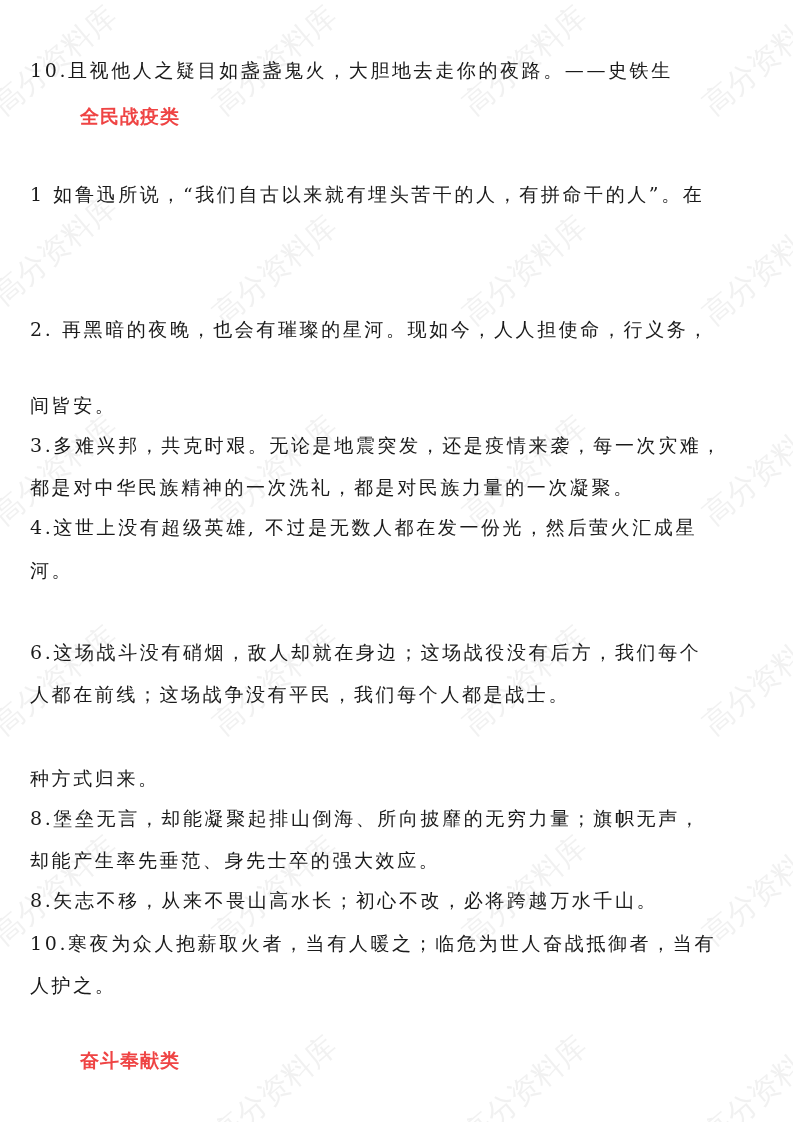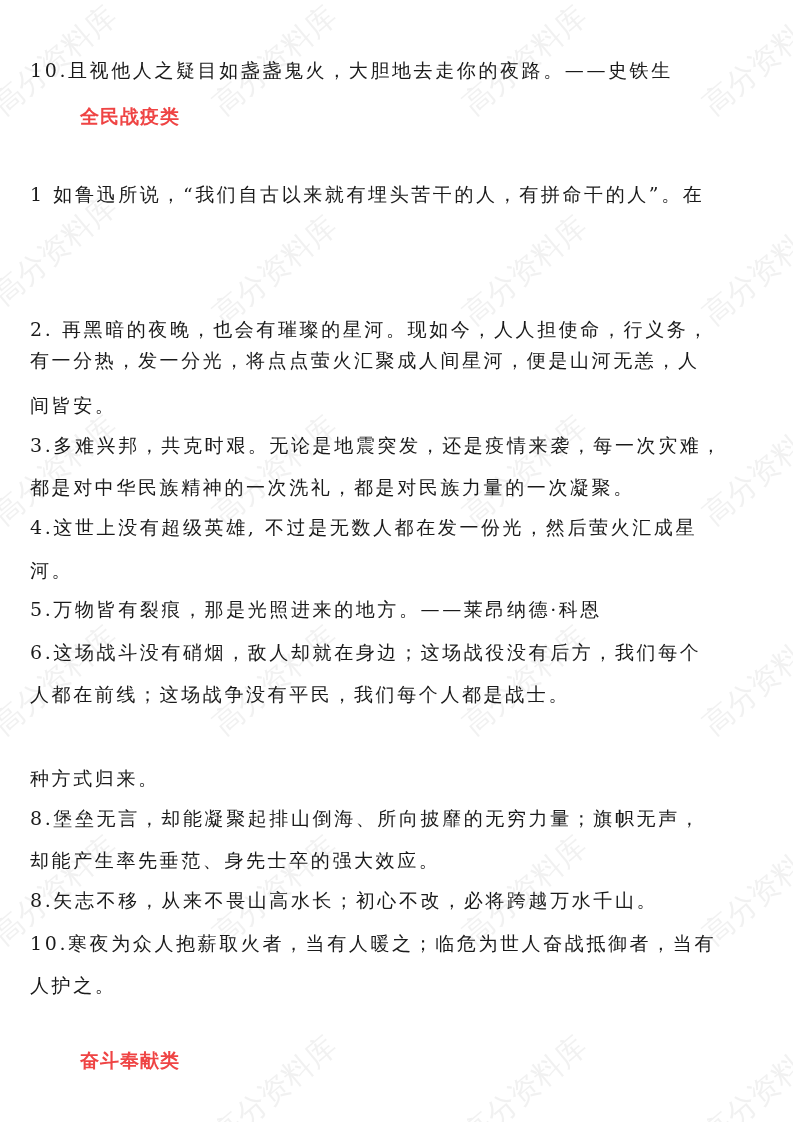--- a/index.html
+++ b/index.html
@@ -54,27 +54,25 @@
     <div class="wm" style="left:450px;top:1070px">高分资料库</div>
     <div class="wm" style="left:690px;top:1070px">高分资料库</div>
   </div>
 
   <div class="line" style="top:58px">10.且视他人之疑目如盏盏鬼火，大胆地去走你的夜路。——史铁生</div>
 
   <div class="heading" style="top:104px">全民战疫类</div>
 
   <div class="line" style="top:182px">1 如鲁迅所说，“我们自古以来就有埋头苦干的人，有拼命干的人”。在</div>
   <div class="line" style="top:317px">2. 再黑暗的夜晚，也会有璀璨的星河。现如今，人人担使命，行义务，</div>
-  <div class="line" style="top:348px">有一分热，发一分光，将点点萤火汇聚成人间星河，便是山河无恙，人</div>
   <div class="line" style="top:393px">间皆安。</div>
   <div class="line" style="top:433px">3.多难兴邦，共克时艰。无论是地震突发，还是疫情来袭，每一次灾难，</div>
   <div class="line" style="top:475px">都是对中华民族精神的一次洗礼，都是对民族力量的一次凝聚。</div>
   <div class="line" style="top:515px">4.这世上没有超级英雄, 不过是无数人都在发一份光，然后萤火汇成星</div>
   <div class="line" style="top:558px">河。</div>
-  <div class="line" style="top:597px">5.万物皆有裂痕，那是光照进来的地方。——莱昂纳德·科恩</div>
   <div class="line" style="top:640px">6.这场战斗没有硝烟，敌人却就在身边；这场战役没有后方，我们每个</div>
   <div class="line" style="top:682px">人都在前线；这场战争没有平民，我们每个人都是战士。</div>
   <div class="line" style="top:766px">种方式归来。</div>
   <div class="line" style="top:806px">8.堡垒无言，却能凝聚起排山倒海、所向披靡的无穷力量；旗帜无声，</div>
   <div class="line" style="top:848px">却能产生率先垂范、身先士卒的强大效应。</div>
   <div class="line" style="top:888px">8.矢志不移，从来不畏山高水长；初心不改，必将跨越万水千山。</div>
   <div class="line" style="top:931px">10.寒夜为众人抱薪取火者，当有人暖之；临危为世人奋战抵御者，当有</div>
   <div class="line" style="top:973px">人护之。</div>
 
   <div class="heading" style="top:1048px">奋斗奉献类</div>

